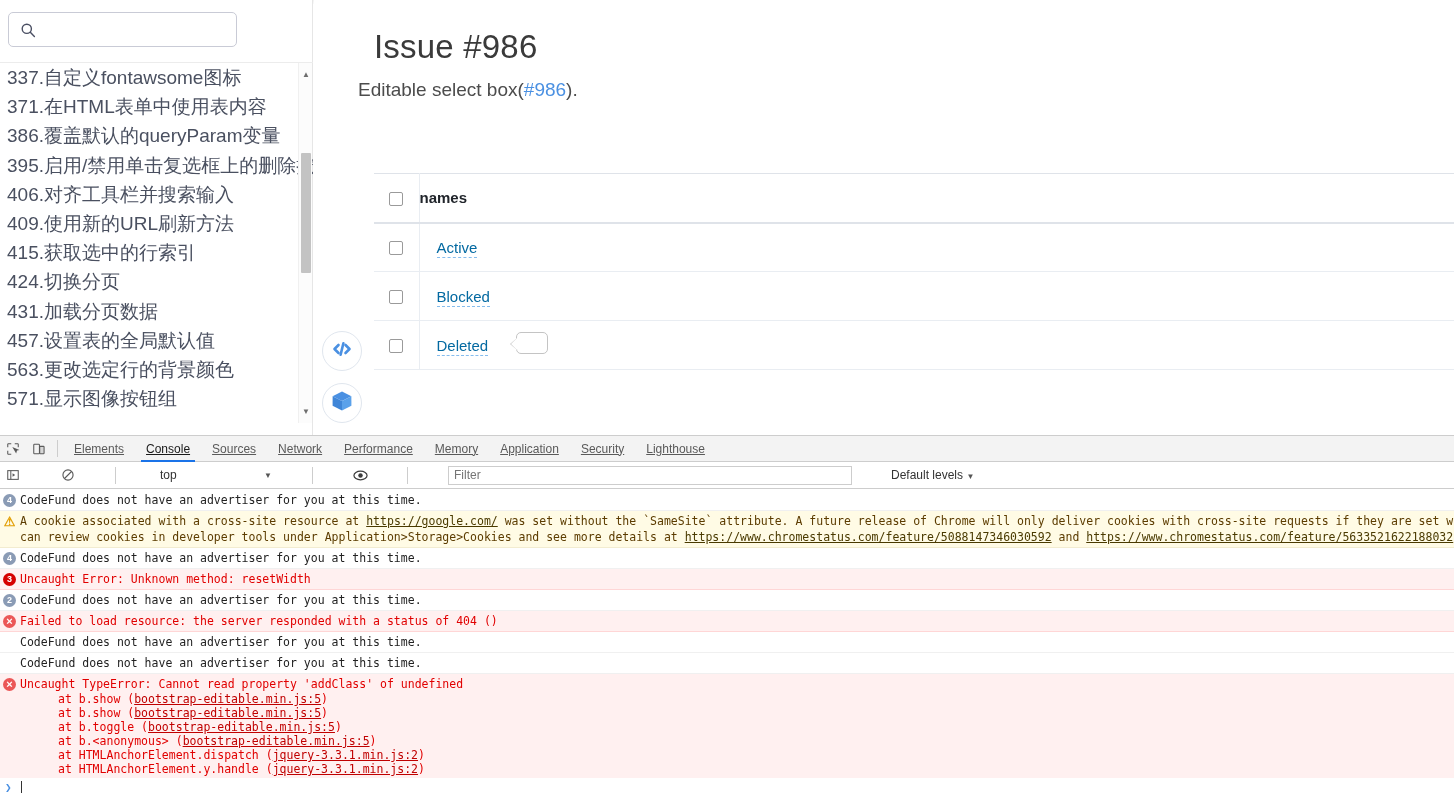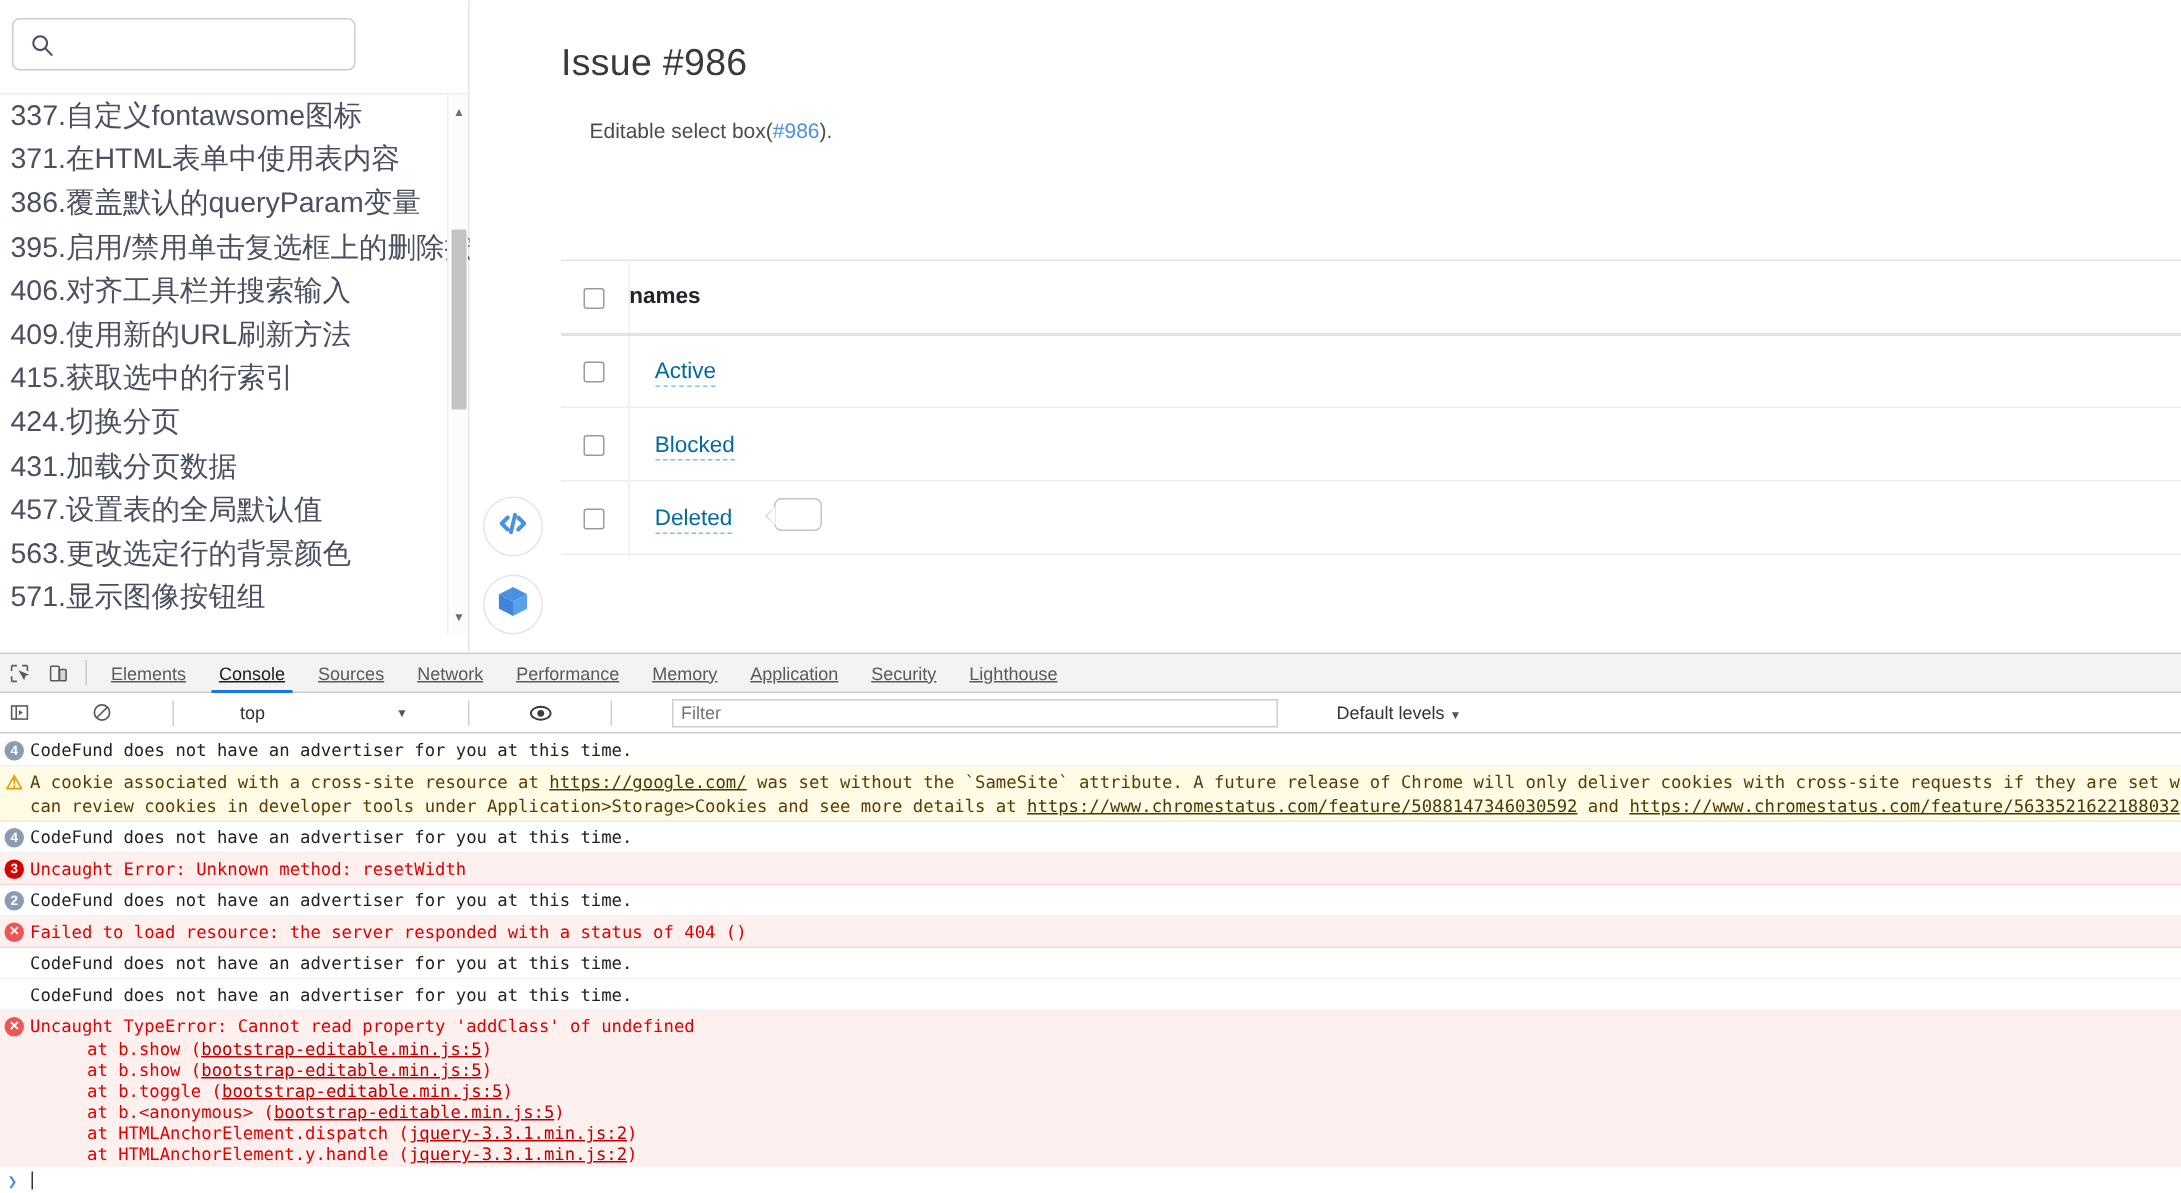--- a/index.html
+++ b/index.html
@@ -98,26 +98,26 @@
   }
 
   
   .main {
     position: absolute; left: 314px; top: 0;
     width: 1140px; height: 435px;
     background: #fff;
   }
   .issue-title {
     position: absolute; left: 60px; top: 28px;
-    font-size: 25px; font-weight: 300; color: #3a3a3a;
+    font-size: 33px; font-weight: 300; color: #3a3a3a;
     letter-spacing: 0.2px;
   }
   .issue-desc {
-    position: absolute; left: 79px; top: 79px;
-    font-size: 14px; font-weight: 300; color: #4c4c4c;
+    position: absolute; left: 44px; top: 79px;
+    font-size: 19px; font-weight: 300; color: #4c4c4c;
   }
   .issue-desc a { color: #4a90e2; text-decoration: none; }
 
   
   .tbl {
     position: absolute; left: 60px; top: 173px;
     width: 1080px;
     border-collapse: collapse;
     border-top: 1px solid #dfe3e9;
     font-size: 14px;

